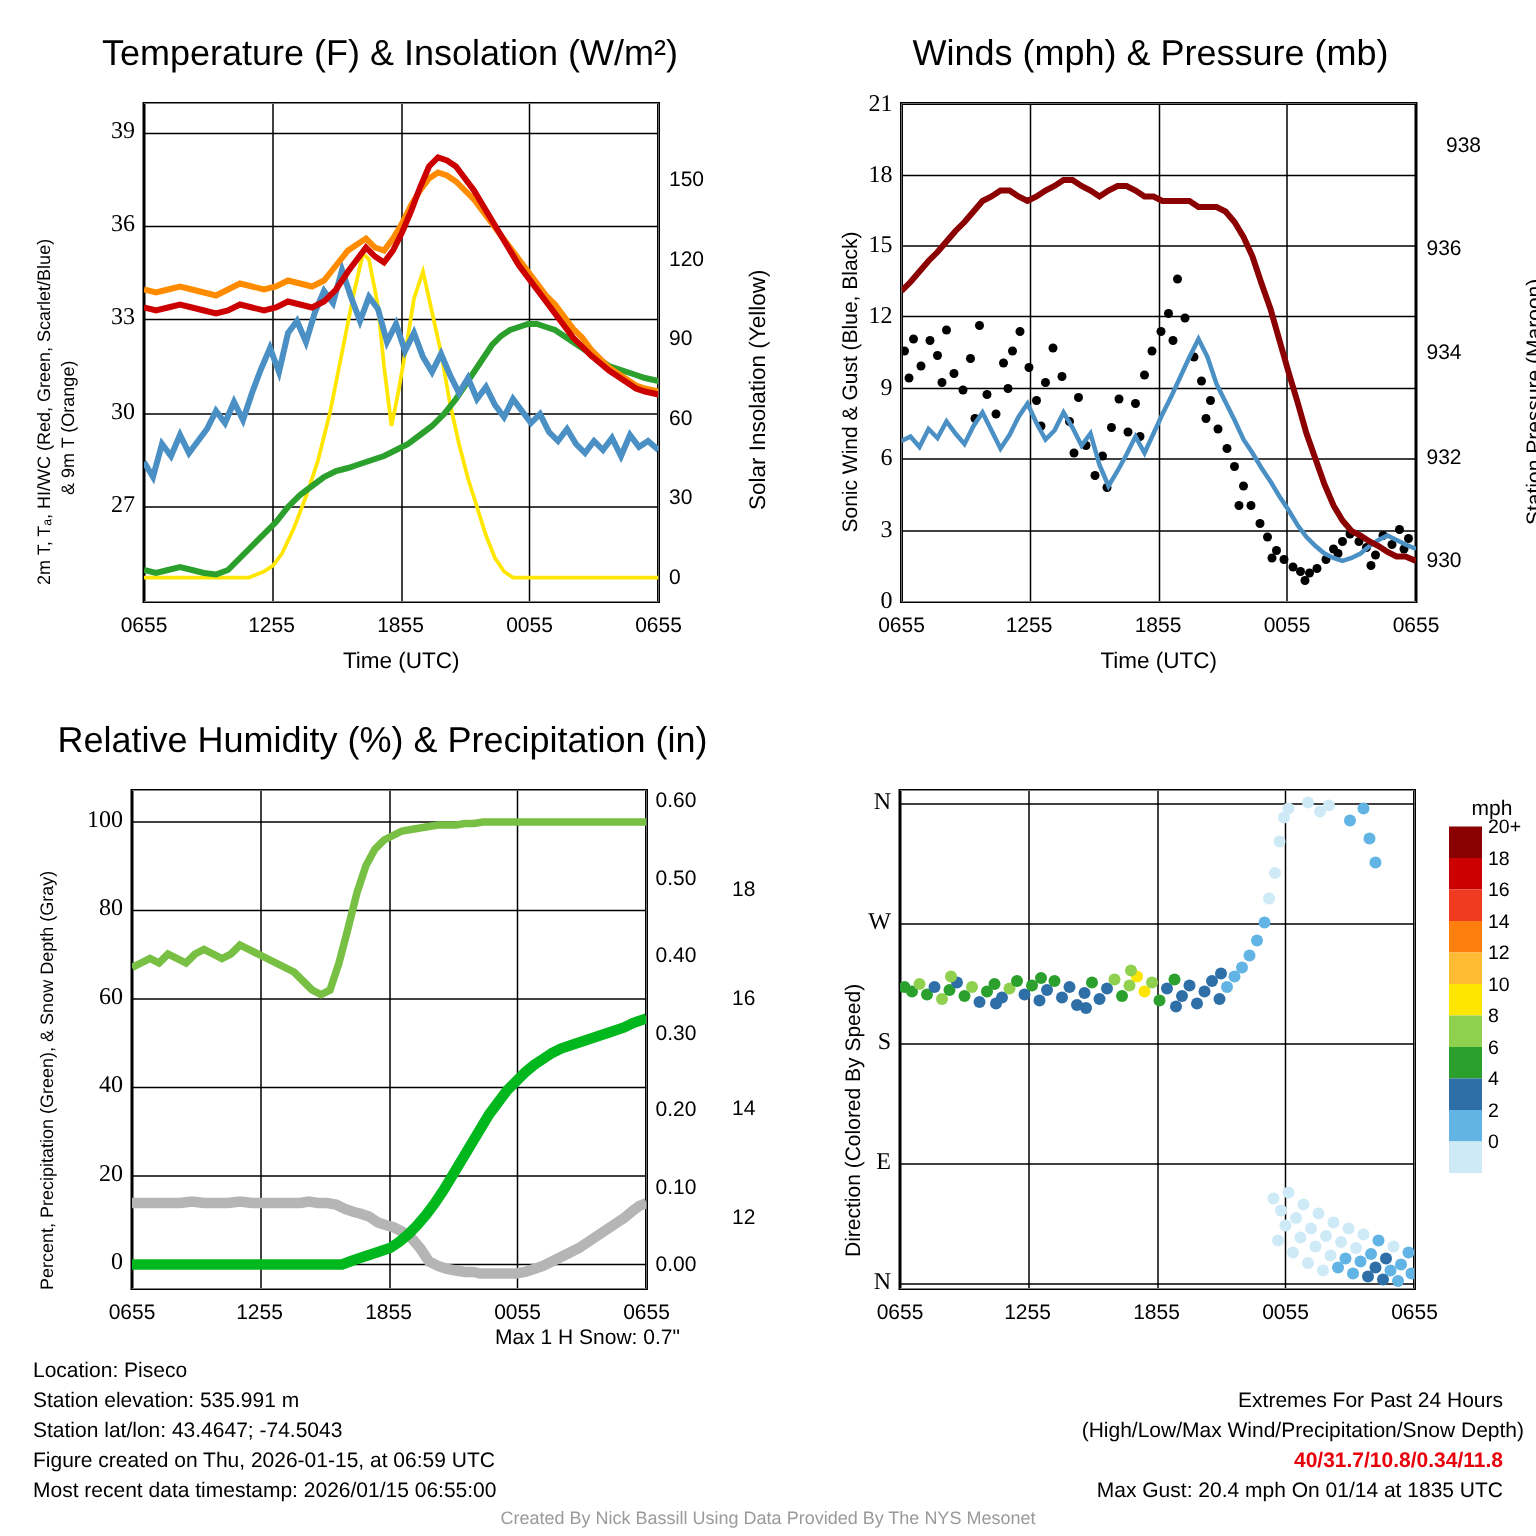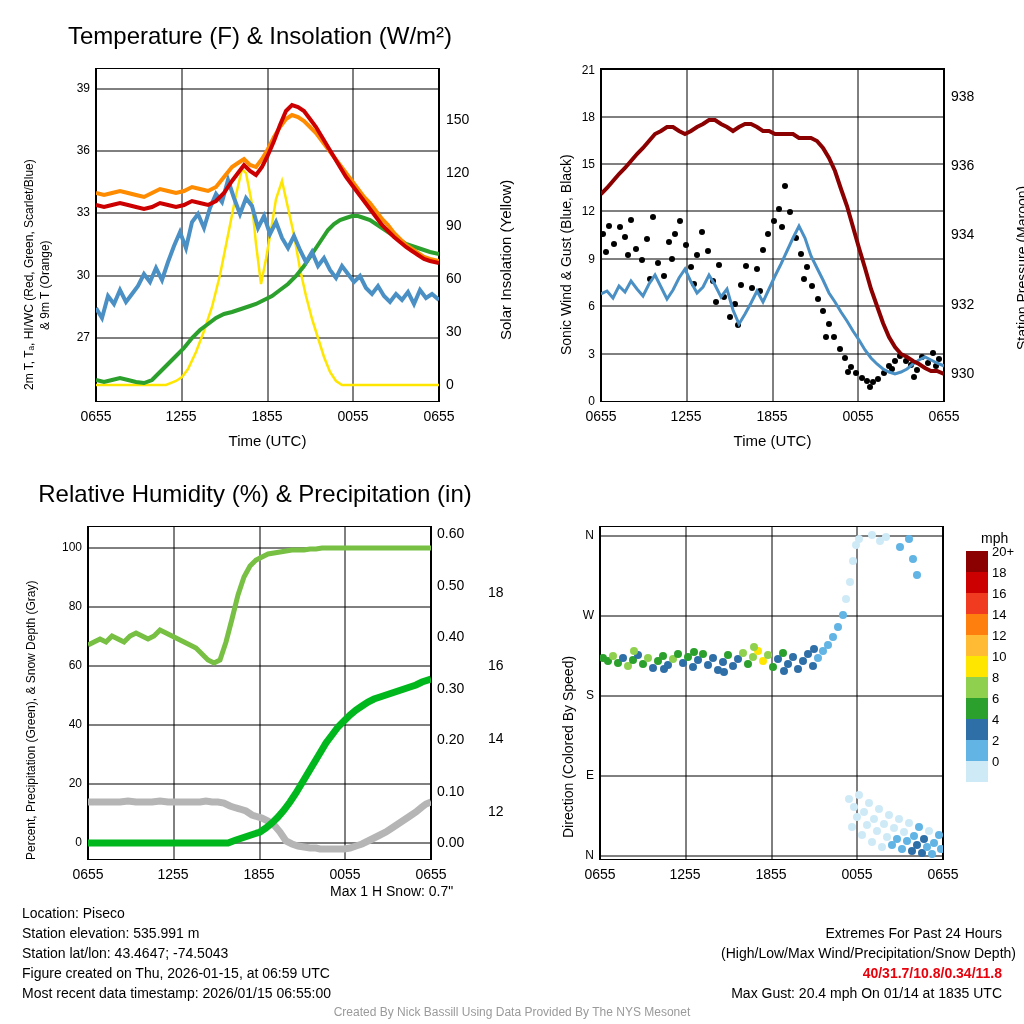--- a/index.html
+++ b/index.html
@@ -21,22 +21,22 @@
     border:1px solid #000;
     box-sizing:border-box;
     background:#fff;
     overflow:hidden;
   }
   .xlabel{
     position:absolute;font-size:14px;text-align:center;
     transform:translateX(-50%);
   }
   .ylabel-l{
-    position:absolute;font-size:12px;text-align:right;
-    transform:translateY(-50%);white-space:nowrap;
+    position:absolute;font-size:16px;text-align:right;
+    transform:translateY(-50%);white-space:nowrap;font-family:Liberation Serif, serif;
   }
   .ylabel-r{
     position:absolute;font-size:14px;text-align:left;
     transform:translateY(-50%);white-space:nowrap;
   }
   .axtitle{
     position:absolute;font-size:15px;text-align:center;white-space:nowrap;
   }
   .axtitle-rot{
     position:absolute;font-size:12px;white-space:nowrap;
@@ -108,20 +108,21 @@
   <div class="xlabel" style="left:96px;top:408px;">0655</div>
   <div class="xlabel" style="left:181px;top:408px;">1255</div>
   <div class="xlabel" style="left:267px;top:408px;">1855</div>
   <div class="xlabel" style="left:353px;top:408px;">0055</div>
   <div class="xlabel" style="left:439px;top:408px;">0655</div>
 
   <div class="axtitle" style="left:95px;top:432px;width:345px;">Time (UTC)</div>
 </div>
 
 <div class="panel" style="left:512px;top:0;width:512px;height:450px;">
+  <div class="ptitle" style="position:absolute;left:20px;top:22px;width:470px;">Winds (mph) &amp; Pressure (mb)</div>
 
   <div class="axtitle-rot" style="left:46px;top:355px;transform:rotate(-90deg);font-size:14px;">Sonic Wind &amp; Gust (Blue, Black)</div>
   <div class="axtitle-rot" style="left:502px;top:350px;transform:rotate(-90deg);font-size:14px;">Station Pressure (Maroon)</div>
 
   <div class="plotbox" style="left:88px;top:68px;width:345px;height:334px;">
     <svg width="343" height="332" viewBox="0 0 343 332">
       <line x1="0.5" y1="0" x2="0.5" y2="332" stroke="#000" stroke-width="1"></line>
       <line x1="86" y1="0" x2="86" y2="332" stroke="#000" stroke-width="1"></line>
       <line x1="172" y1="0" x2="172" y2="332" stroke="#000" stroke-width="1"></line>
       <line x1="257" y1="0" x2="257" y2="332" stroke="#000" stroke-width="1"></line>
@@ -227,21 +228,21 @@
   <div class="ylabel-l" style="left:55px;top:259px;width:28px;">9</div>
   <div class="ylabel-l" style="left:55px;top:211px;width:28px;">12</div>
   <div class="ylabel-l" style="left:55px;top:164px;width:28px;">15</div>
   <div class="ylabel-l" style="left:55px;top:117px;width:28px;">18</div>
   <div class="ylabel-l" style="left:55px;top:70px;width:28px;">21</div>
 
   <div class="ylabel-r" style="left:439px;top:373px;">930</div>
   <div class="ylabel-r" style="left:439px;top:304px;">932</div>
   <div class="ylabel-r" style="left:439px;top:234px;">934</div>
   <div class="ylabel-r" style="left:439px;top:165px;">936</div>
-  <div class="ylabel-r" style="left:439px;top:96px;">938</div>
+  <div class="ylabel-r" style="left:452px;top:96px;">938</div>
 
   <div class="xlabel" style="left:89px;top:408px;">0655</div>
   <div class="xlabel" style="left:174px;top:408px;">1255</div>
   <div class="xlabel" style="left:260px;top:408px;">1855</div>
   <div class="xlabel" style="left:346px;top:408px;">0055</div>
   <div class="xlabel" style="left:432px;top:408px;">0655</div>
 
   <div class="axtitle" style="left:88px;top:432px;width:345px;">Time (UTC)</div>
 </div>
 

